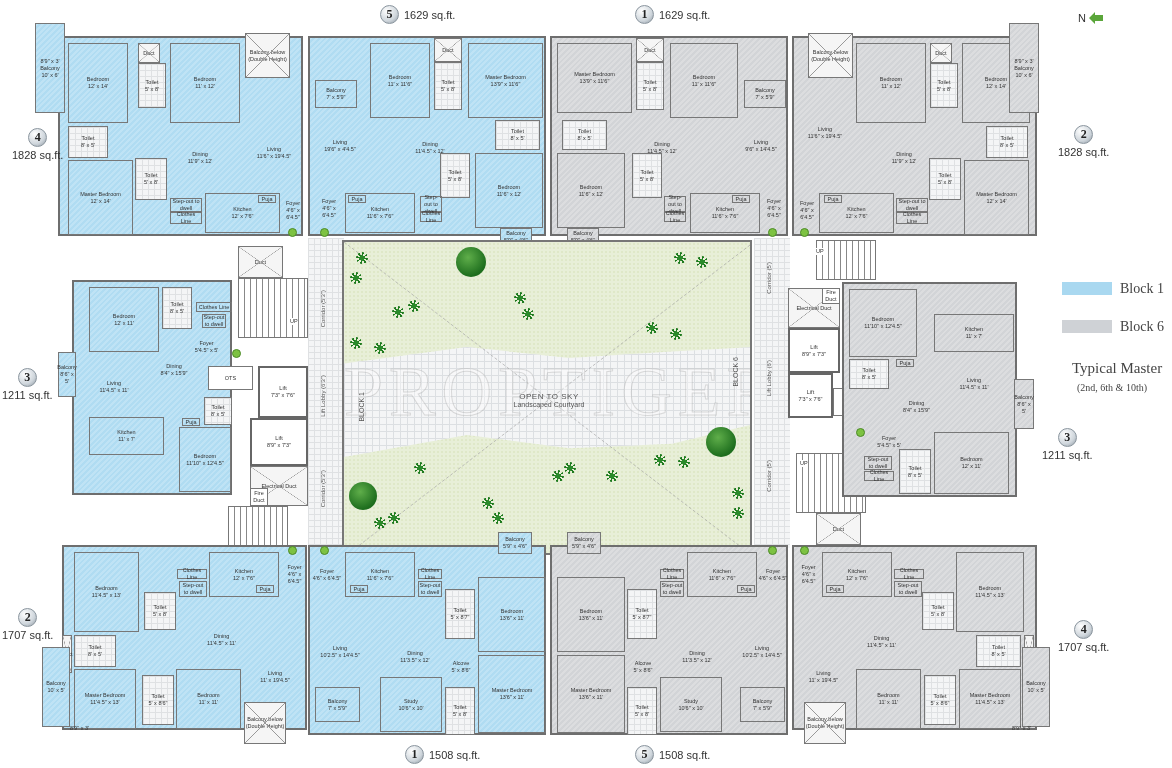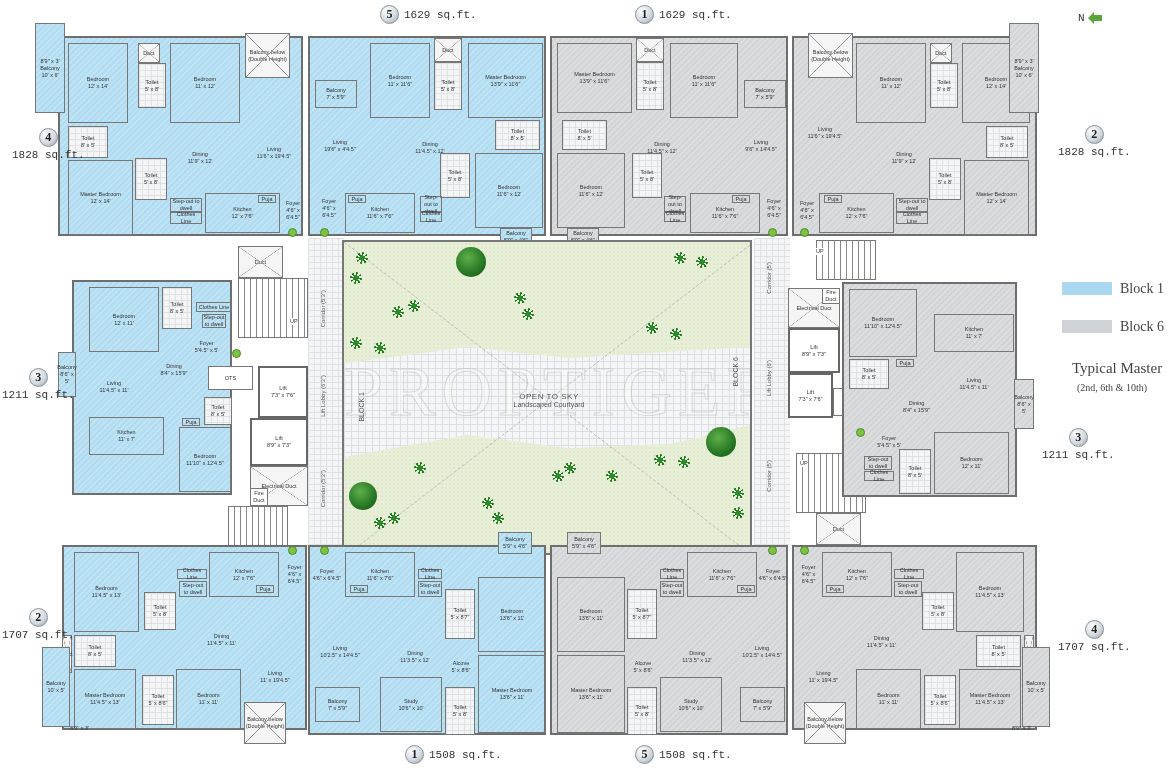--- a/index.html
+++ b/index.html
@@ -17,21 +17,21 @@
   .duct::after{background:linear-gradient(to top left,transparent calc(50% - .5px),#999 50%,transparent calc(50% + .5px));}
   .stairs{background:repeating-linear-gradient(90deg,#fff 0 5px,#888 5px 6px);border:1px solid #777;}
   .lift{background:#fff;border:2px solid #666;display:flex;flex-direction:column;align-items:center;justify-content:center;}
   .courtyard{background:#e8efd8;background-image:radial-gradient(#dfe8c8 1px,transparent 1px);background-size:4px 4px;border:2px solid #777;overflow:hidden;}
   .pathband{position:absolute;background-color:#f4f5f6;background-image:linear-gradient(#dcdfe2 1px,transparent 1px),linear-gradient(90deg,#dcdfe2 1px,transparent 1px);background-size:7px 7px;}
   .tree{position:absolute;border-radius:50%;background:radial-gradient(circle at 40% 35%,#5fae4a,#1e6e1e 70%);}
   .palm{position:absolute;width:12px;height:12px;}
   .palm::before{content:"";position:absolute;inset:0;background:radial-gradient(circle,#2b8a2b 30%,transparent 32%),conic-gradient(#1d7a1d 0 20deg,transparent 20deg 45deg,#1d7a1d 45deg 65deg,transparent 65deg 90deg,#1d7a1d 90deg 110deg,transparent 110deg 135deg,#1d7a1d 135deg 155deg,transparent 155deg 180deg,#1d7a1d 180deg 200deg,transparent 200deg 225deg,#1d7a1d 225deg 245deg,transparent 245deg 270deg,#1d7a1d 270deg 290deg,transparent 290deg 315deg,#1d7a1d 315deg 335deg,transparent 335deg);border-radius:50%;}
   .badge{position:absolute;display:flex;align-items:center;gap:5px;font-family:"Liberation Serif",serif;font-size:11px;color:#333;}
   .circ{width:17px;height:17px;border-radius:50%;background:radial-gradient(circle at 35% 30%,#fff,#cfd6dc 60%,#8a959e);border:1px solid #8a959e;display:flex;align-items:center;justify-content:center;font-weight:bold;font-size:12px;color:#222;}
-  .area{font-family:Liberation Mono, monospace;font-size:11px;color:#333;}
+  .area{font-family:Liberation Sans, sans-serif;font-size:11px;color:#333;}
   .vlabel{position:absolute;writing-mode:vertical-rl;transform:rotate(180deg);font-size:6px;color:#555;}
   .legend-sw{position:absolute;width:50px;height:13px;}
   .legend-tx{position:absolute;font-family:"Liberation Serif",serif;font-size:14px;color:#444;}
   .door{position:absolute;width:7px;height:7px;border-radius:50%;background:#7dc242;border:1px solid #4c8a28;}
   .wm{position:absolute;font-family:"Liberation Serif",serif;font-size:70px;letter-spacing:6px;color:rgba(255,255,255,.35);-webkit-text-stroke:1px rgba(160,160,160,.35);}
 </style>
 </head>
 <body>
 
 <div class="unit b1" style="left:58px;top:36px;width:245px;height:200px;">

